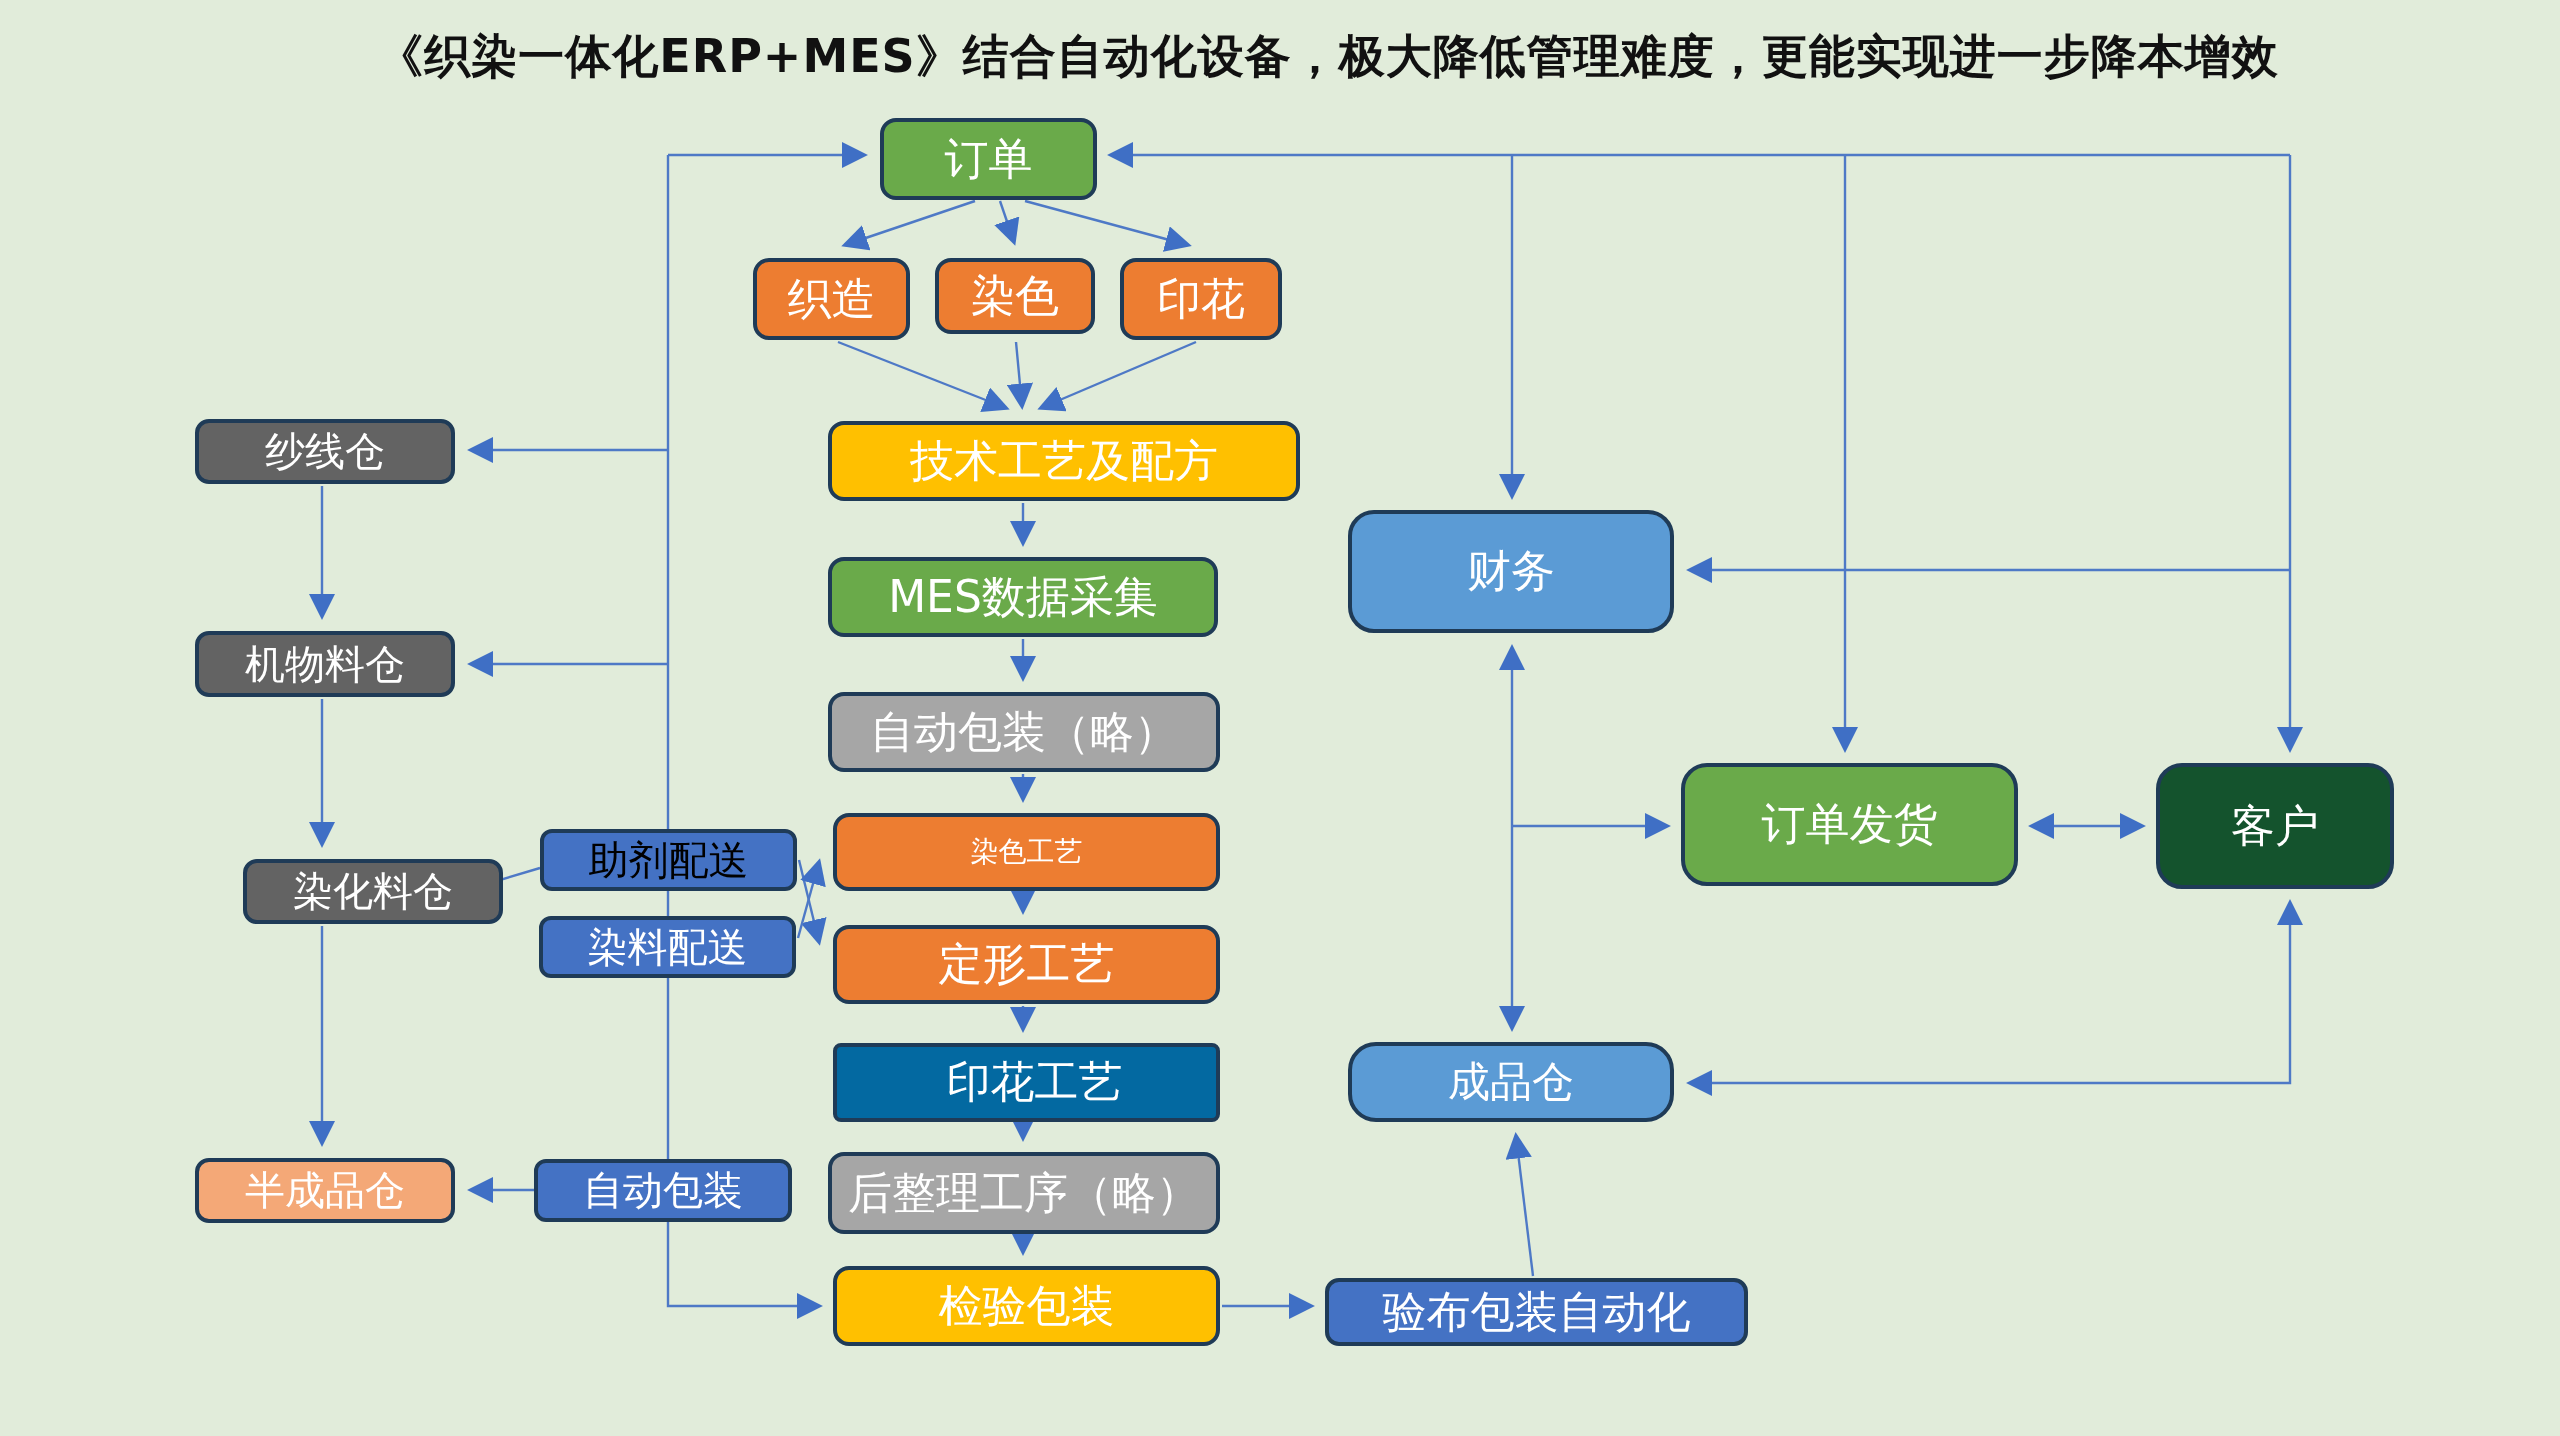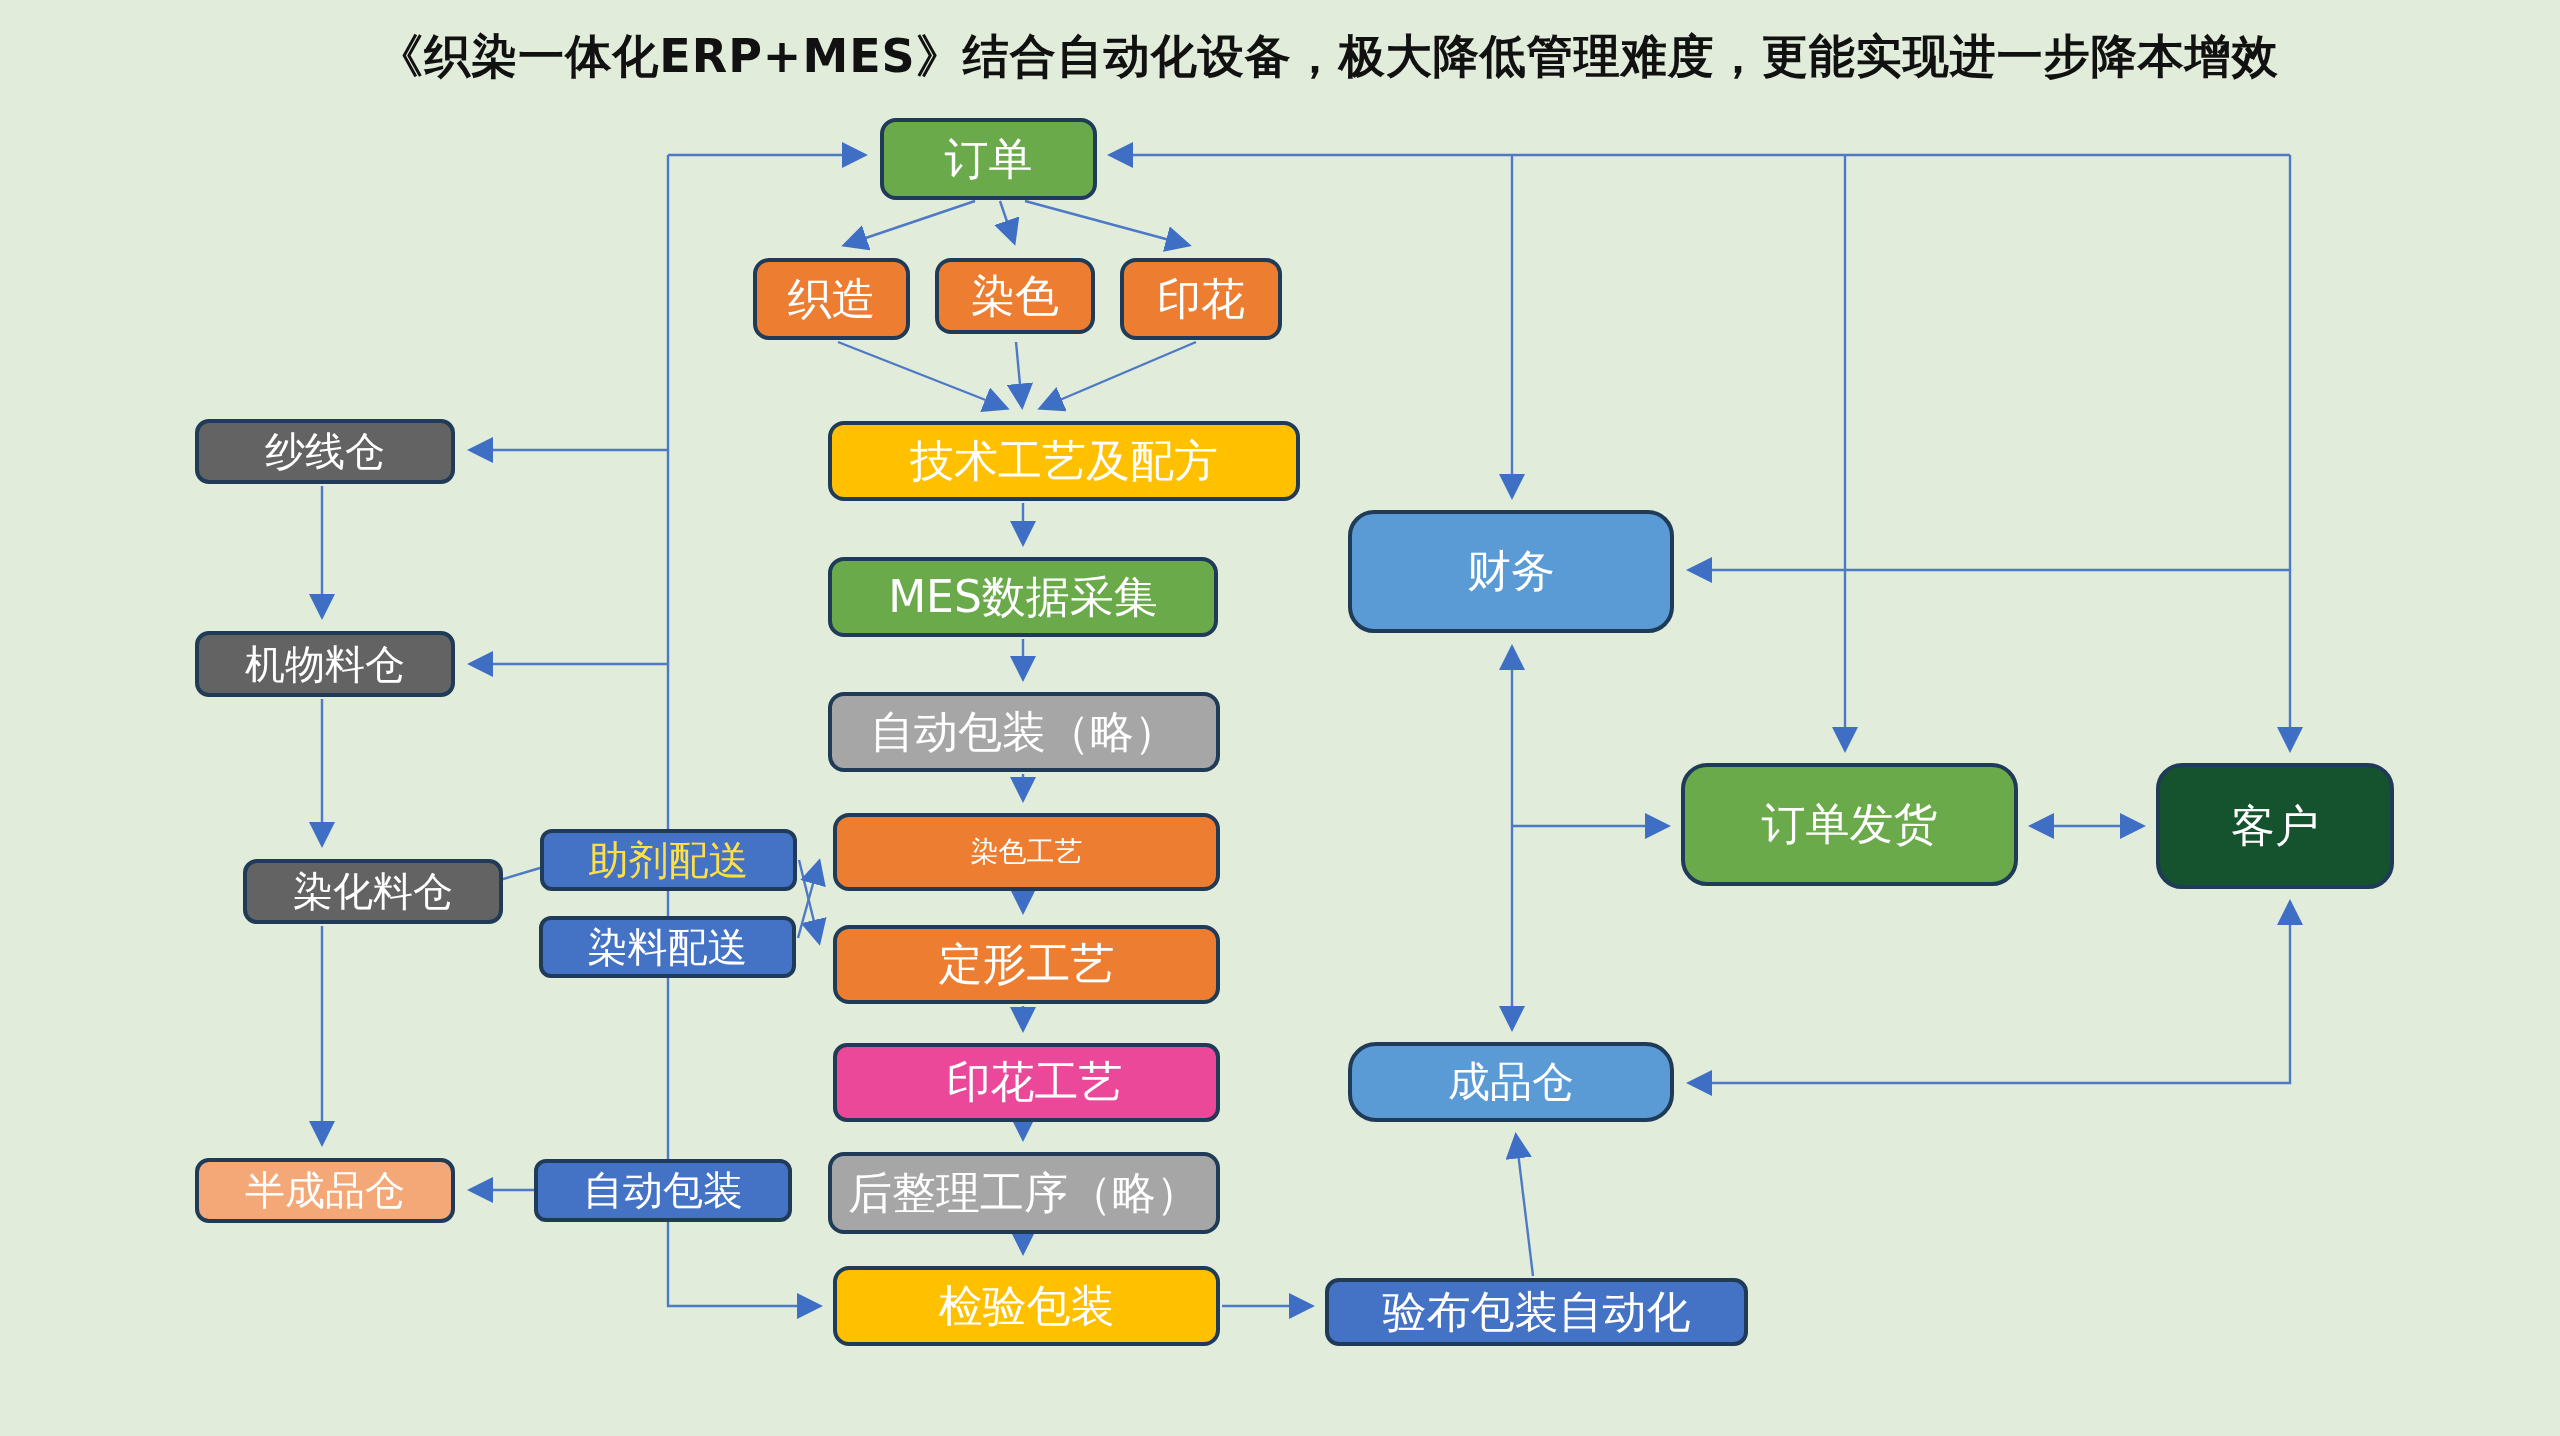--- a/index.html
+++ b/index.html
@@ -82,42 +82,42 @@
       </div>
       <div class="node" style="left: 828px; top: 692px; width: 392px; height: 80px; border-radius: 16px; font-size: 44px; background: rgb(166, 166, 166); border-color: rgb(31, 59, 87); color: rgb(255, 255, 255);">
         <span>自动包装（略）</span>
       </div>
       <div class="node" style="left: 833px; top: 813px; width: 387px; height: 78px; border-radius: 16px; font-size: 28px; background: rgb(237, 125, 49); border-color: rgb(31, 59, 87); color: rgb(255, 255, 255);">
         <span>染色工艺</span>
       </div>
       <div class="node" style="left: 833px; top: 925px; width: 387px; height: 79px; border-radius: 16px; font-size: 44px; background: rgb(237, 125, 49); border-color: rgb(31, 59, 87); color: rgb(255, 255, 255);">
         <span>定形工艺</span>
       </div>
-      <div class="node" style="left: 833px; top: 1043px; width: 387px; height: 79px; border-radius: 14px; font-size: 44px; background: #ec4899; border-color: rgb(31, 59, 87); color: rgb(255, 255, 255); padding-left: 16px;">
+      <div class="node" style="left: 833px; top: 1043px; width: 387px; height: 79px; border-radius: 8px; font-size: 44px; background: #0369a1; border-color: rgb(31, 59, 87); color: rgb(255, 255, 255); padding-left: 16px;">
         <span>印花工艺</span>
       </div>
       <div class="node" style="left: 828px; top: 1152px; width: 392px; height: 82px; border-radius: 16px; font-size: 44px; background: rgb(166, 166, 166); border-color: rgb(31, 59, 87); color: rgb(255, 255, 255);">
         <span>后整理工序（略）</span>
       </div>
       <div class="node" style="left: 833px; top: 1266px; width: 387px; height: 80px; border-radius: 16px; font-size: 44px; background: rgb(255, 192, 0); border-color: rgb(31, 59, 87); color: rgb(255, 255, 255);">
         <span>检验包装</span>
       </div>
       <div class="node" style="left: 195px; top: 419px; width: 260px; height: 65px; border-radius: 14px; font-size: 40px; background: rgb(99, 99, 99); border-color: rgb(31, 59, 87); color: rgb(255, 255, 255);">
         <span>纱线仓</span>
       </div>
       <div class="node" style="left: 195px; top: 631px; width: 260px; height: 66px; border-radius: 14px; font-size: 40px; background: rgb(99, 99, 99); border-color: rgb(31, 59, 87); color: rgb(255, 255, 255);">
         <span>机物料仓</span>
       </div>
       <div class="node" style="left: 195px; top: 859px; width: 260px; height: 65px; border-radius: 14px; font-size: 40px; background: rgb(99, 99, 99); border-color: rgb(31, 59, 87); color: rgb(255, 255, 255); margin-left: 48px;">
         <span>染化料仓</span>
       </div>
       <div class="node" style="left: 195px; top: 1158px; width: 260px; height: 65px; border-radius: 14px; font-size: 40px; background: rgb(244, 168, 119); border-color: rgb(31, 59, 87); color: rgb(255, 255, 255);">
         <span>半成品仓</span>
       </div>
-      <div class="node" style="left: 540px; top: 829px; width: 257px; height: 62px; border-radius: 12px; font-size: 40px; background: rgb(68, 114, 196); border-color: rgb(31, 59, 87); color: #fde047;">
+      <div class="node" style="left: 540px; top: 829px; width: 257px; height: 62px; border-radius: 12px; font-size: 40px; background: rgb(68, 114, 196); border-color: rgb(31, 59, 87); color: #000000;">
         <span>助剂配送</span>
       </div>
       <div class="node" style="left: 539px; top: 916px; width: 257px; height: 62px; border-radius: 12px; font-size: 40px; background: rgb(68, 114, 196); border-color: rgb(31, 59, 87); color: rgb(255, 255, 255);">
         <span>染料配送</span>
       </div>
       <div class="node" style="left: 534px; top: 1159px; width: 258px; height: 63px; border-radius: 12px; font-size: 40px; background: rgb(68, 114, 196); border-color: rgb(31, 59, 87); color: rgb(255, 255, 255);">
         <span>自动包装</span>
       </div>
       <div class="node" style="left: 1348px; top: 510px; width: 326px; height: 123px; border-radius: 26px; font-size: 44px; background: rgb(91, 155, 213); border-color: rgb(31, 59, 87); color: rgb(255, 255, 255);">
         <span>财务</span>

